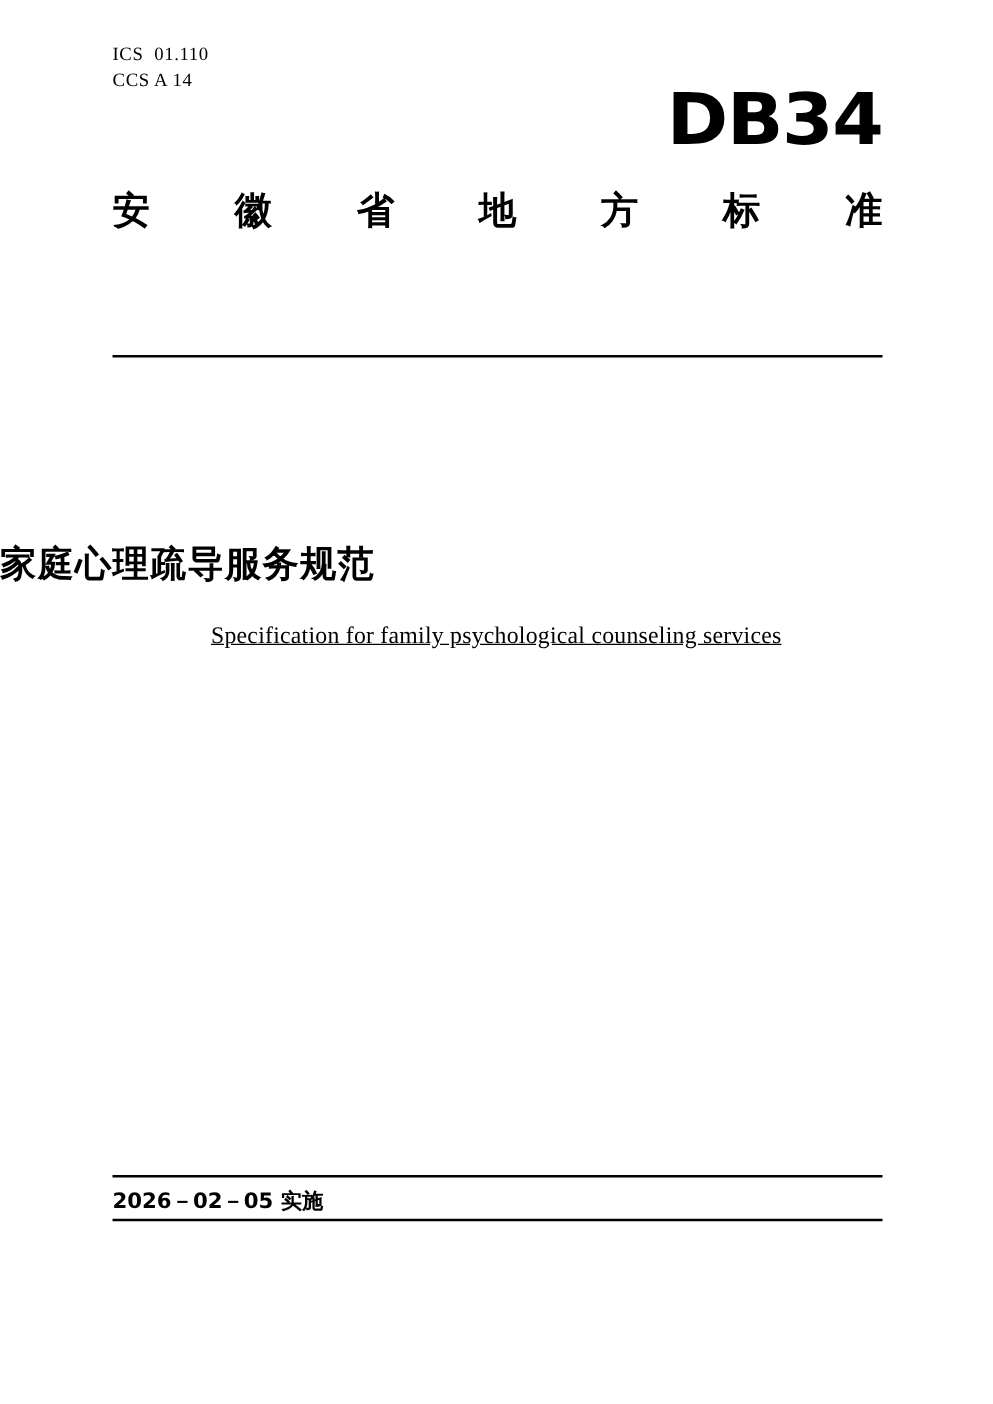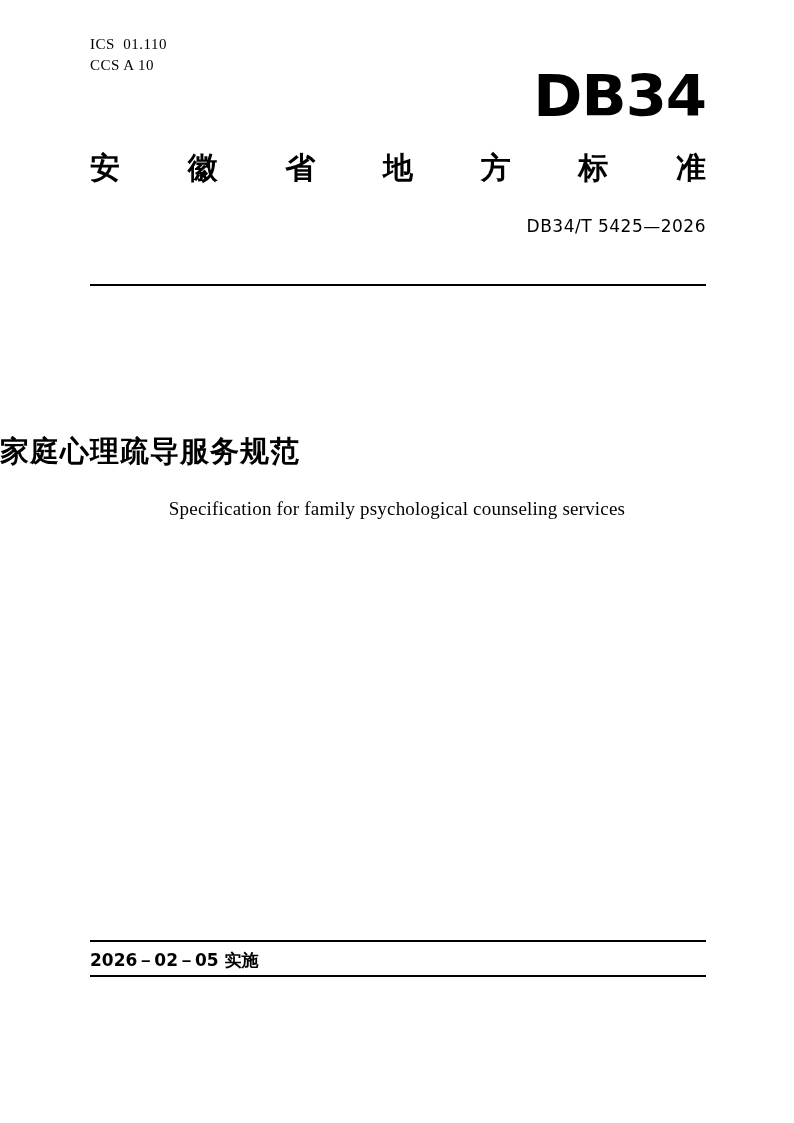--- a/index.html
+++ b/index.html
@@ -101,20 +101,21 @@
   }
   .doc-title-en {
     position: absolute;
     left: 0;
     right: 0;
     top: 498px;
     text-align: center;
     font-family: "Liberation Serif", serif;
     font-size: 19px;
     letter-spacing: 0.2px;
+    text-decoration: underline;
   }
 
   
   .hr-bottom {
     position: absolute;
     left: 90px;
     right: 88px;
     top: 940px;
     height: 2px;
     background: #000;
@@ -158,36 +159,35 @@
     width: 26px;
   }
 </style>
 </head>
 <body>
 
 <div class="page">
 
   <div class="ics-block">
     <div>ICS  01.110</div>
-    <div>CCS A 10</div>
+    <div>CCS A 14</div>
   </div>
 
   <div class="db-logo">DB34</div>
 
   <div class="province-title">
     <span>安</span>
     <span>徽</span>
     <span>省</span>
     <span>地</span>
     <span>方</span>
     <span>标</span>
     <span>准</span>
   </div>
 
-  <div class="std-number">DB34/T 5425—2026</div>
 
   <div class="hr-top"></div>
 
   <div class="doc-title-cn">家庭心理疏导服务规范</div>
   <div class="doc-title-en">Specification for family psychological counseling services</div>
 
   <div class="hr-bottom"></div>
   <div class="date-row">
     <span>2026－02－05 实施</span>
   </div>

